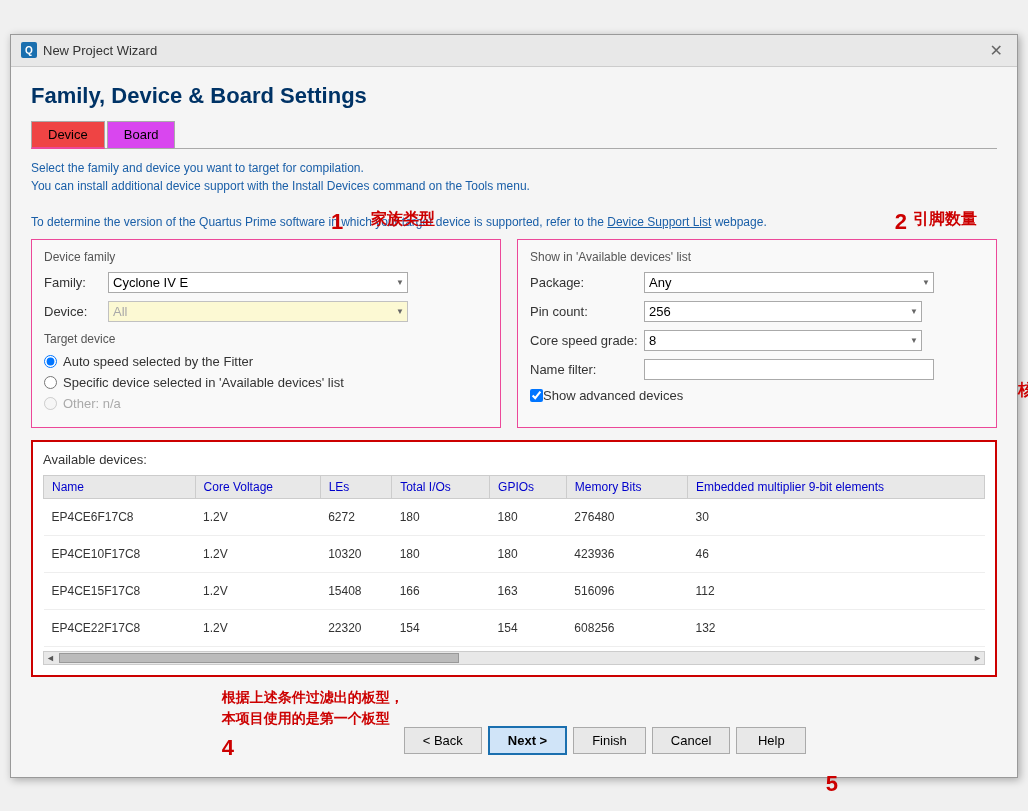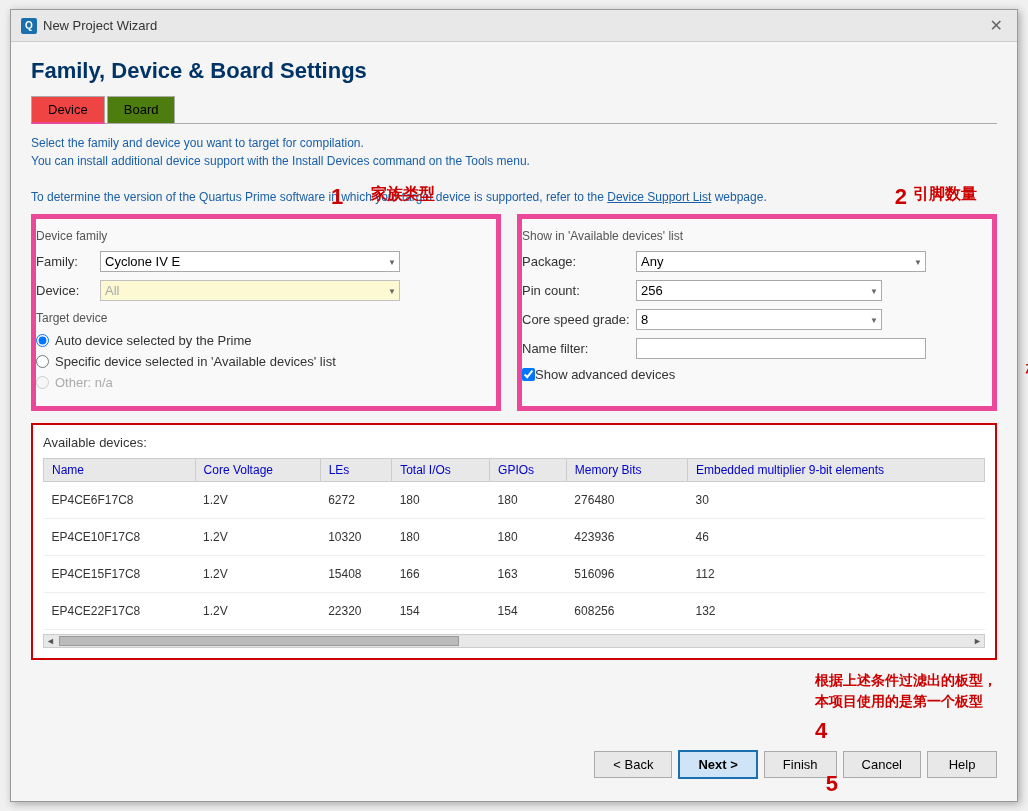--- a/index.html
+++ b/index.html
@@ -60,21 +60,21 @@
     }
     .tabs {
       display: flex;
       border-bottom: 1px solid #aaa;
       margin-bottom: 10px;
     }
     .tab {
       padding: 5px 16px;
       border: 1px solid #aaa;
       border-bottom: none;
-      background: #4d7c0f;
+      background: #d946ef;
       cursor: pointer;
       margin-right: 2px;
       font-size: 13px;
     }
     .tab.active {
       background: #ef4444;
       border-bottom: 2px solid #ec4899;
       margin-bottom: -1px;
       font-weight: normal;
     }
@@ -86,22 +86,22 @@
     }
     .info-text a {
       color: #1a5fa8;
     }
     .two-col {
       display: flex;
       gap: 16px;
       margin-bottom: 12px;
     }
     .panel {
-      border: 5px solid #ec4899;
-      padding: 10px 0;
+      border: 1px solid #ec4899;
+      padding: 10px 12px;
       background: #f9f9f9;
     }
     .panel-left {
       flex: 0 0 470px;
     }
     .panel-right {
       flex: 1;
     }
     .panel-label {
       font-size: 12px;
@@ -146,21 +146,21 @@
       pointer-events: none;
       color: #666;
     }
     .select-full {
       width: 300px;
     }
     .select-medium {
       width: 290px;
     }
     .select-small {
-      width: 246px;
+      width: 278px;
     }
     .select-disabled {
       background: #fef9c3;
       color: #888;
     }
     .radio-group {
       margin-top: 8px;
     }
     .radio-row {
       display: flex;
@@ -302,21 +302,21 @@
                 <option>All</option>
               </select>
             </div>
           </div>
 
           <div style="margin-top:10px;">
             <div class="target-device-label">Target device</div>
             <div class="radio-group">
               <div class="radio-row">
                 <input type="radio" name="target" checked="" style="">
-                <label>Auto device selected by the Prime</label>
+                <label>Auto speed selected by the Fitter</label>
               </div>
               <div class="radio-row">
                 <input type="radio" name="target" style="">
                 <label>Specific device selected in 'Available devices' list</label>
               </div>
               <div class="radio-row radio-disabled">
                 <input type="radio" name="target" disabled="" style="">
                 <label style="color:#aaa;">Other:  n/a</label>
               </div>
             </div>
@@ -426,21 +426,21 @@
       </table>
 
       <div style="display:flex; align-items:center; margin-top:4px; border:1px solid #ccc; background:#e8e8e8; height:14px;">
         <span style="font-size:9px; color:#555; padding:0 2px;">◄</span>
         <div style="width:400px; height:10px; background:#bbb; border:1px solid #999; margin-left:2px;"></div>
         <div style="flex:1;"></div>
         <span style="font-size:9px; color:#555; padding:0 2px;">►</span>
       </div>
     </div>
 
-    <div style="display:flex; justify-content:center; align-items:flex-end;flex-direction:column;">
+    <div style="display:flex; justify-content:center; align-items:flex-end;">
 
       <div style="display:flex; flex-direction:column; gap:2px;">
         <div style="color:#cc0000; font-size:14px; font-weight:bold; line-height:1.5;">
           <span>根据上述条件过滤出的板型，</span><br>
           <span>本项目使用的是第一个板型</span>
         </div>
         <div style="display:flex; align-items:center; gap:4px; margin-top:4px;">
           <span style="color:#cc0000; font-size:22px; font-weight:bold;">4</span>
         </div>
       </div>

